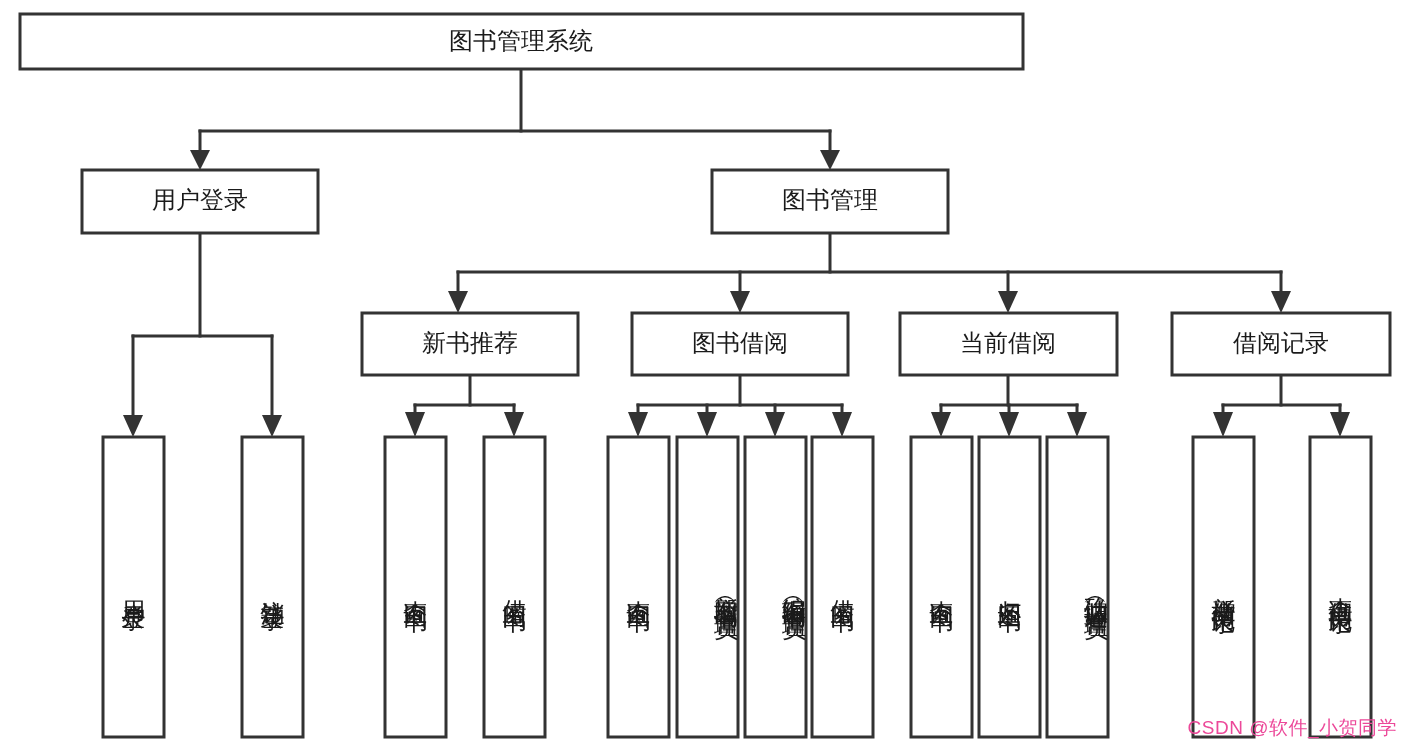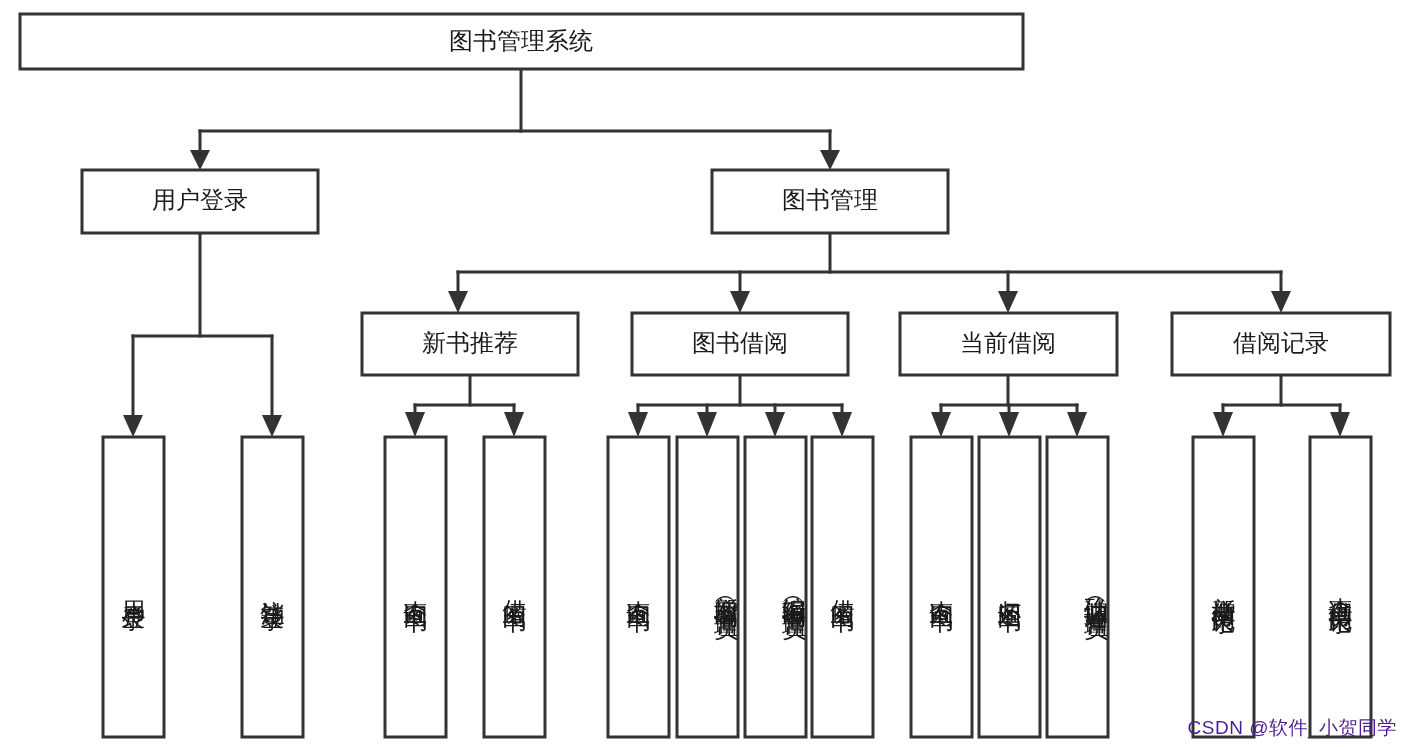--- a/index.html
+++ b/index.html
@@ -61,21 +61,21 @@
     justify-content: center;
     white-space: nowrap;
     pointer-events: none;
   }
   .watermark {
     position: absolute;
     right: 8px;
     bottom: 6px;
     font-family: "Liberation Sans", "DejaVu Sans", sans-serif;
     font-size: 19px;
-    color: #4c1d95;
+    color: #ec4899;
     white-space: nowrap;
     letter-spacing: 0.5px;
   }
 </style>
 </head>
 <body>
 
 <div id="diagram-root">
 
   <svg class="diagram-canvas" viewBox="0 0 1405 747">

